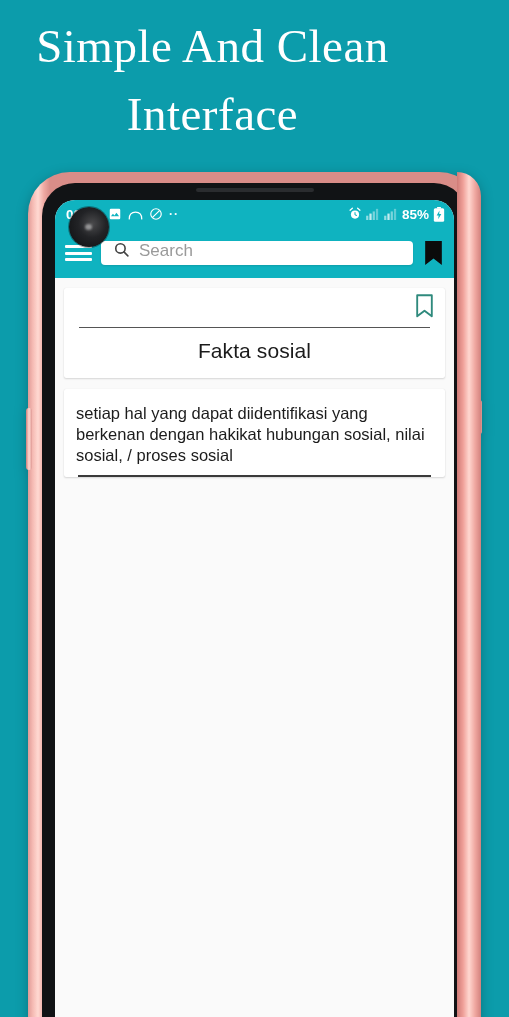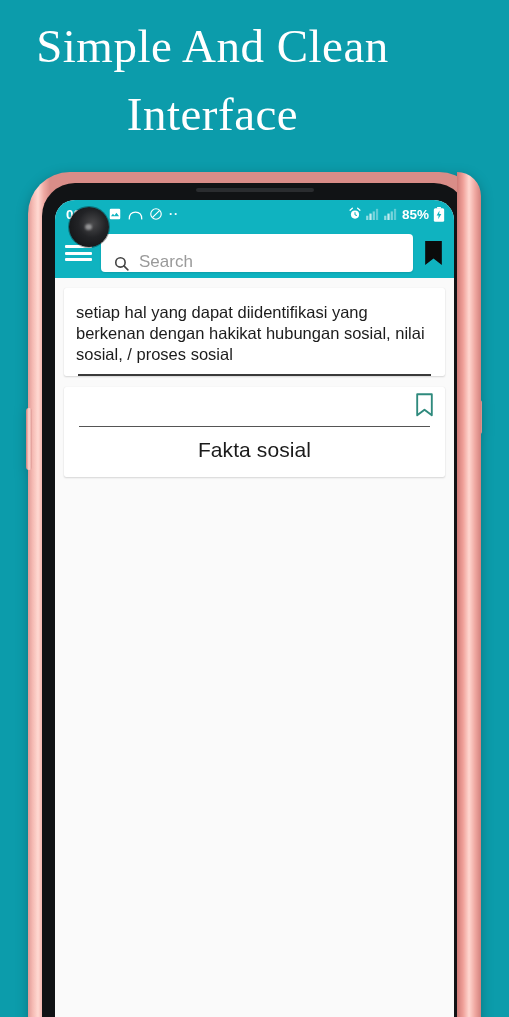--- a/index.html
+++ b/index.html
@@ -143,26 +143,26 @@
     display: flex;
     flex-direction: column;
     justify-content: space-between;
     padding: 3px 0;
     flex: 0 0 auto;
   }
   .hamburger i { display: block; height: 3px; background: #ffffff; border-radius: 1px; }
 
   .search-field {
     flex: 1 1 auto;
-    height: 38px;
+    height: 24px;
     margin-left: 9px;
     background: #ffffff;
     border-radius: 4px;
     display: flex;
-    align-items: flex-end;
+    align-items: flex-start;
     padding: 0 12px;
     gap: 9px;
     box-shadow: 0 1px 2px rgba(0,0,0,0.12);
   }
   .search-placeholder {
     color: #9a9a9a;
     font-size: 17px;
   }
   .bookmark-appbar {
     flex: 0 0 auto;
@@ -332,38 +332,38 @@
         <div class="bookmark-appbar">
           <svg width="19" height="25" viewBox="0 0 18 24">
             <path d="M1 0h16v23l-8-6.2L1 23z" fill="#0b0b0b"></path>
           </svg>
         </div>
       </div>
 
       <div class="punch-hole"></div>
 
       <div class="content">
-
-        <div class="card">
-          <div class="card-def">
-            <div class="def-text">setiap hal yang dapat diidentifikasi yang berkenan dengan hakikat hubungan sosial, nilai sosial, / proses sosial</div>
-            <div class="def-divider"></div>
-          </div>
-        </div>
 
         <div class="card">
           <div class="card-title">
             <div class="card-bookmark-row">
               <span>
                 <svg width="19" height="24" viewBox="0 0 18 23" fill="none" stroke="#2f8a7d" stroke-width="1.8">
                   <path d="M2 1.2h14v20.2l-7-5.4-7 5.4z" stroke-linejoin="round"></path>
                 </svg>
               </span>
             </div>
             <div class="title-divider"></div>
             <div class="entry-title">Fakta sosial</div>
           </div>
         </div>
 
+        <div class="card">
+          <div class="card-def">
+            <div class="def-text">setiap hal yang dapat diidentifikasi yang berkenan dengan hakikat hubungan sosial, nilai sosial, / proses sosial</div>
+            <div class="def-divider"></div>
+          </div>
+        </div>
+
       </div>
     </div>
   </div>
 </div>
 
 </body></html>

